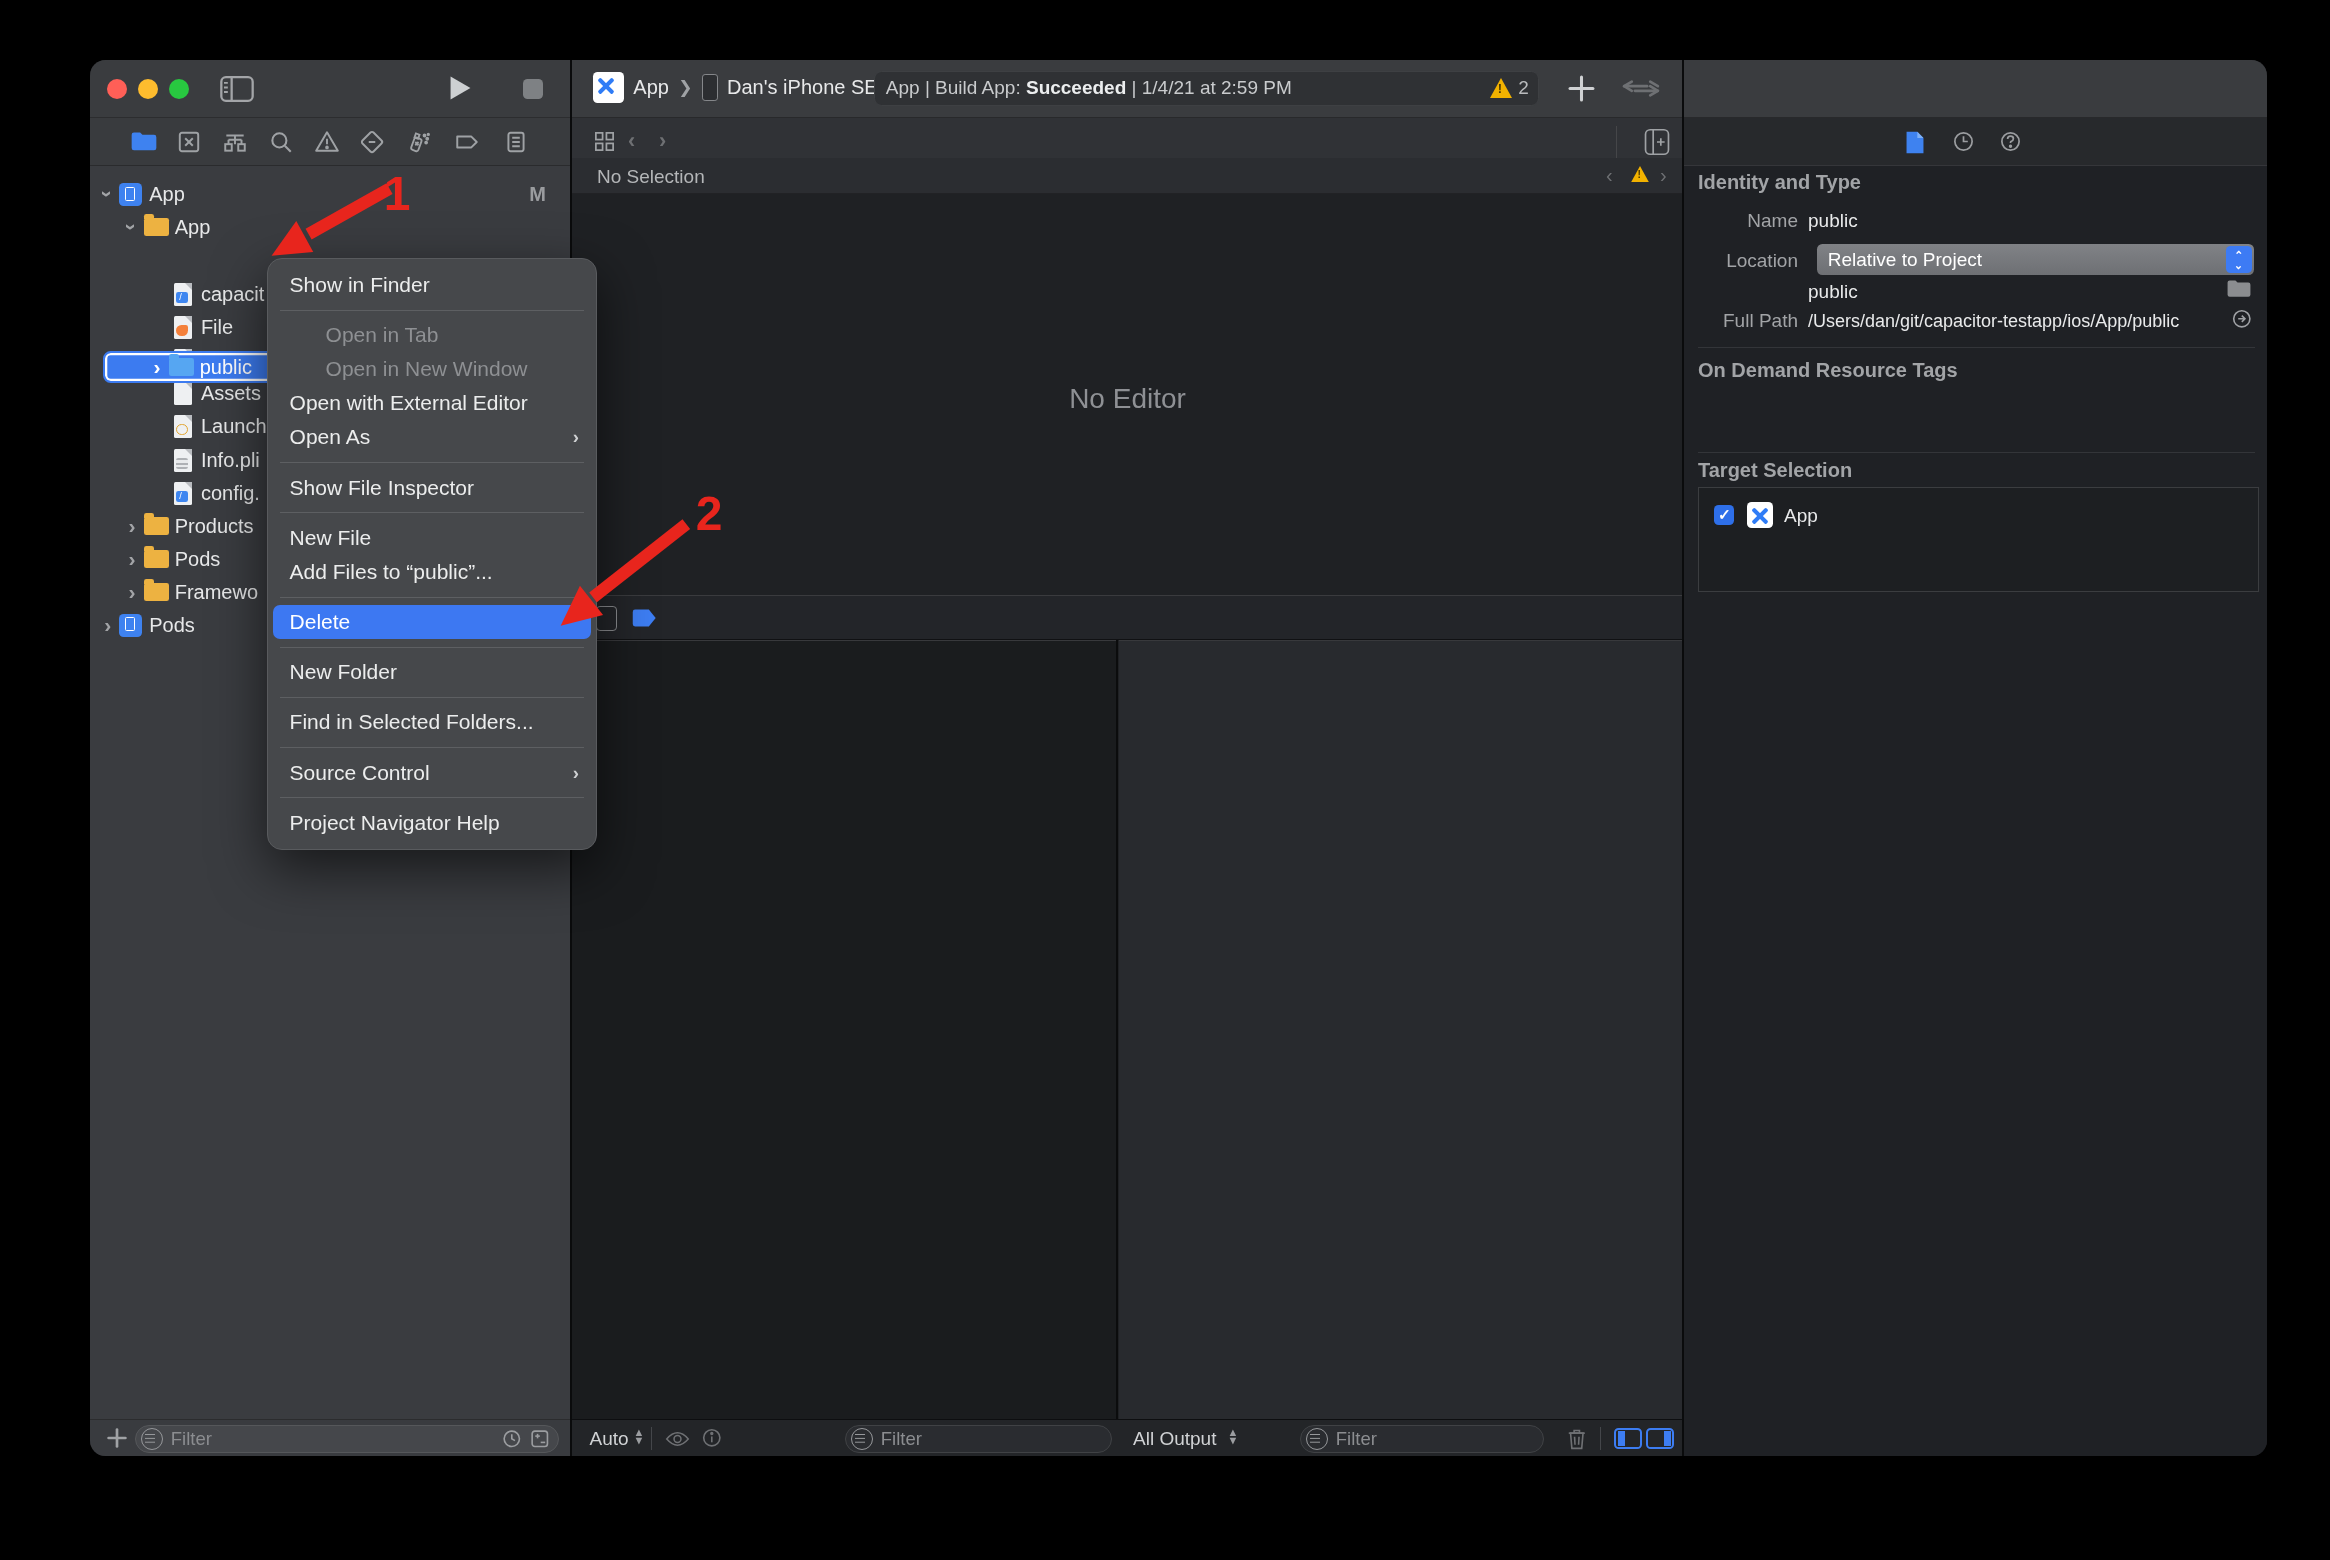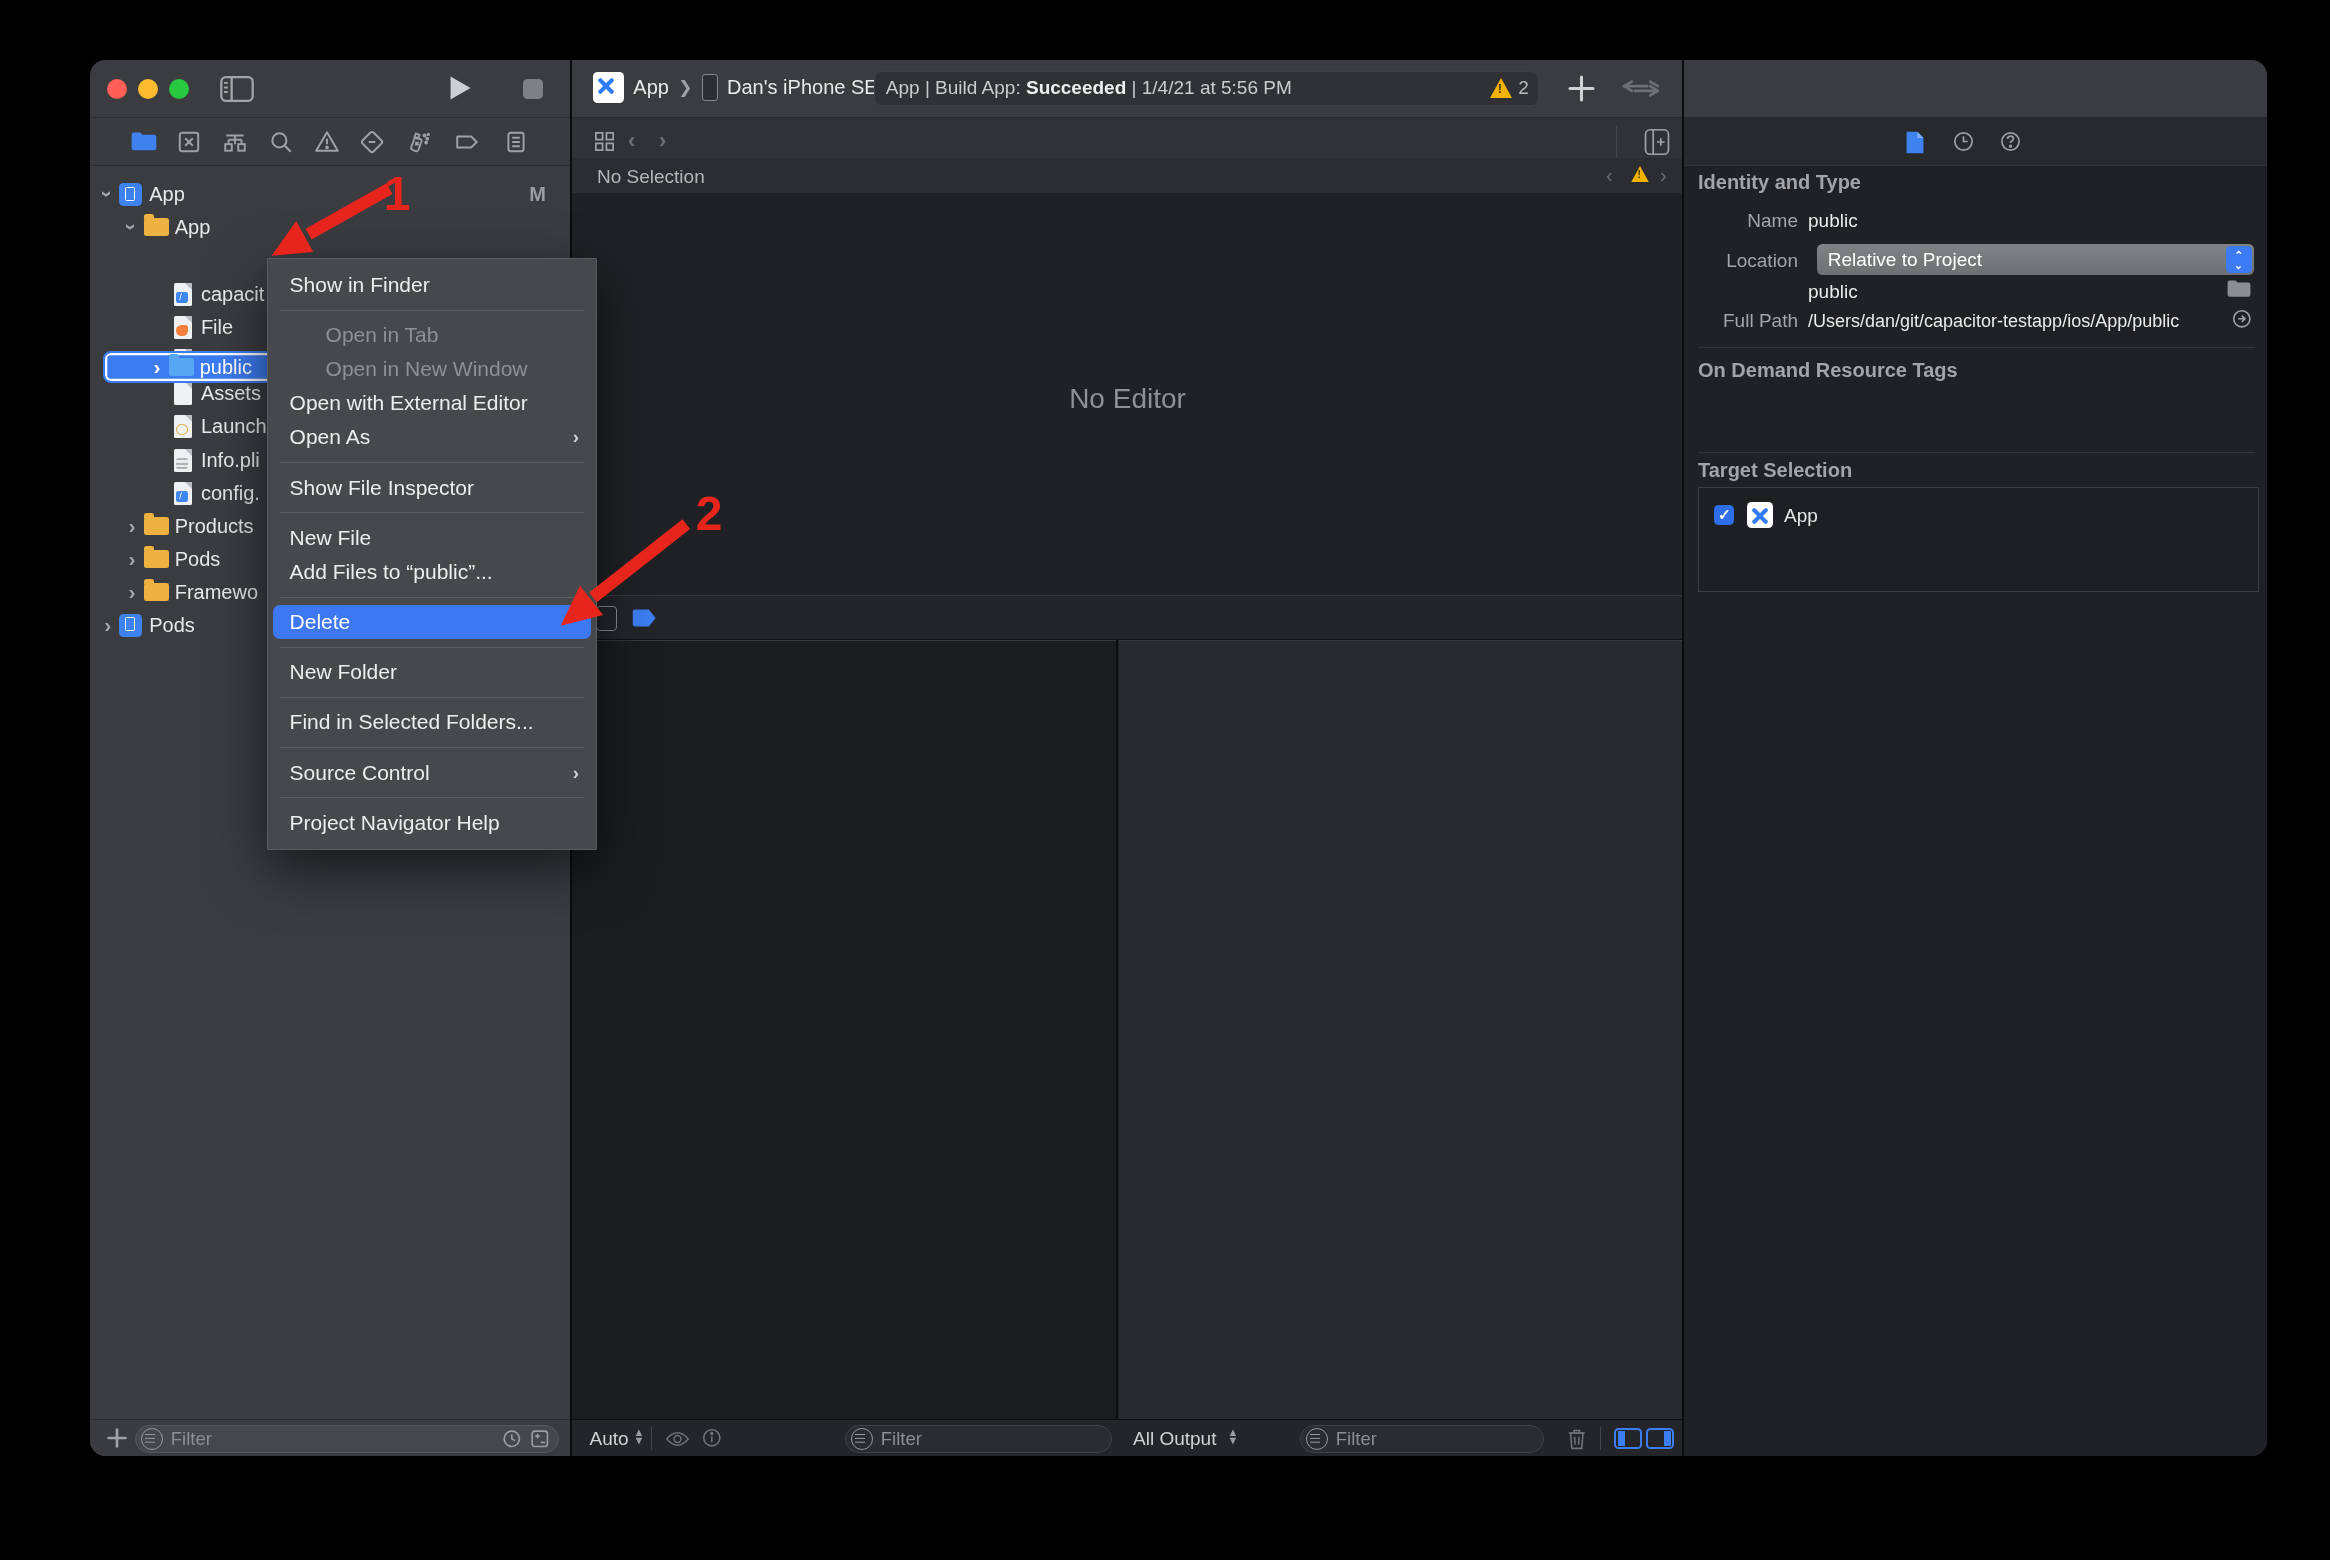--- a/index.html
+++ b/index.html
@@ -49,21 +49,21 @@
   .doc{display:inline-block;width:18.5px;height:23px;background:#eef0f2;border-radius:1.5px;position:relative;margin:0 8.5px 0 3.9px;}
   .doc:before{content:"";position:absolute;right:0;top:0;border-style:solid;border-width:0 7px 7px 0;border-color:transparent #b9bcc0 transparent transparent;}
   .doc .bdg{position:absolute;left:2.3px;bottom:2.3px;width:11.6px;height:11.6px;border-radius:2.3px;}
   .bdg.code{background:#3e86f0;} .bdg.code:after{content:"/";color:#fff;font-size:9.3px;position:absolute;left:3.1px;top:0px;}
   .bdg.swift{background:#f4803b;border-radius:50% 2.3px 50% 50%;}
   .bdg.sb{background:transparent;border:1.5px solid #e2a52f;box-sizing:border-box;border-radius:50%;}
   .bdg.plist{background:repeating-linear-gradient(#aeb1b5 0 2.3px,#e8eaec 2.3px 4.6px);}
   .proj{display:inline-block;width:23px;height:23px;background:#3e82f0;border-radius:4.6px;position:relative;margin:0 7px 0 1.5px;}
   .proj:after{content:"";position:absolute;left:5.4px;top:3.9px;width:10.8px;height:14px;border:1.5px solid #fff;border-radius:1.5px;box-sizing:border-box;}
   
-  .menu{position:absolute;left:177px;top:198px;width:330px;background:#46484b;border:0.8px solid #595b5e;border-radius:1px;
+  .menu{position:absolute;left:177px;top:198px;width:330px;background:#46484b;border:0.8px solid #595b5e;border-radius:15px;
         box-shadow:0 18.5px 54px rgba(0,0,0,.6);padding:9.3px 0;box-sizing:border-box;z-index:40;}
   .mi{height:34px;line-height:34px;padding:0 21.6px;font-size:21px;color:#eceded;position:relative;white-space:nowrap;}
   .mi.dis{color:#8e9093;margin-left:36px;}
   .mi .sub{position:absolute;right:17px;font-size:18.5px;color:#cfd1d3;font-weight:bold;}
   .mi.hl{background:#3d78f2;color:#fff;margin:0 4.6px;padding:0 17px;border-radius:7px;}
   .msep{height:0.8px;background:#5d5f62;margin:7.7px 12.3px;}
   
   .fpill{position:absolute;height:28px;background:#45474b;border:0.8px solid #55575a;border-radius:14px;display:flex;align-items:center;box-sizing:border-box;color:#96989b;}
   .fpill input{background:transparent;border:none;outline:none;font-size:18.5px;color:#d6d8da;width:60%;font-family:"Liberation Sans",sans-serif;}
   .fpill input::placeholder{color:#8b8d90;}
@@ -125,21 +125,21 @@
 
     <div class="abs" style="left:503px;top:12.3px;display:flex;align-items:center;gap:9.3px;">
       <span class="xapp" style="width:31px;height:31px;"></span>
       <span class="t" style="font-size:20px;">App</span>
       <span class="icon" style="font-size:17px;">❯</span>
       <span style="display:inline-block;width:14px;height:25px;border:1.5px solid #85878a;border-radius:3.1px;background:#2c2e31;"></span>
       <span class="t" style="font-size:20px;">Dan's iPhone SE</span>
     </div>
 
     <div class="pill">
-      <span class="txt"><span>App | Build App: </span><b>Succeeded</b><span> | 1/4/21 at 5:56 PM</span></span>
+      <span class="txt"><span>App | Build App: </span><b>Succeeded</b><span> | 1/4/21 at 2:59 PM</span></span>
       <span class="warnbadge">
         <span class="tri"></span>
         <span>2</span>
       </span>
     </div>
 
     <div class="abs" style="left:1477px;top:14px;">
       <svg class="s" width="29" height="29" viewBox="0 0 38 38">
             <line x1="19" y1="4" x2="19" y2="34" stroke="#cfd1d3" stroke-width="4" stroke-linecap="round"></line>
             <line x1="4" y1="19" x2="34" y2="19" stroke="#cfd1d3" stroke-width="4" stroke-linecap="round"></line>

